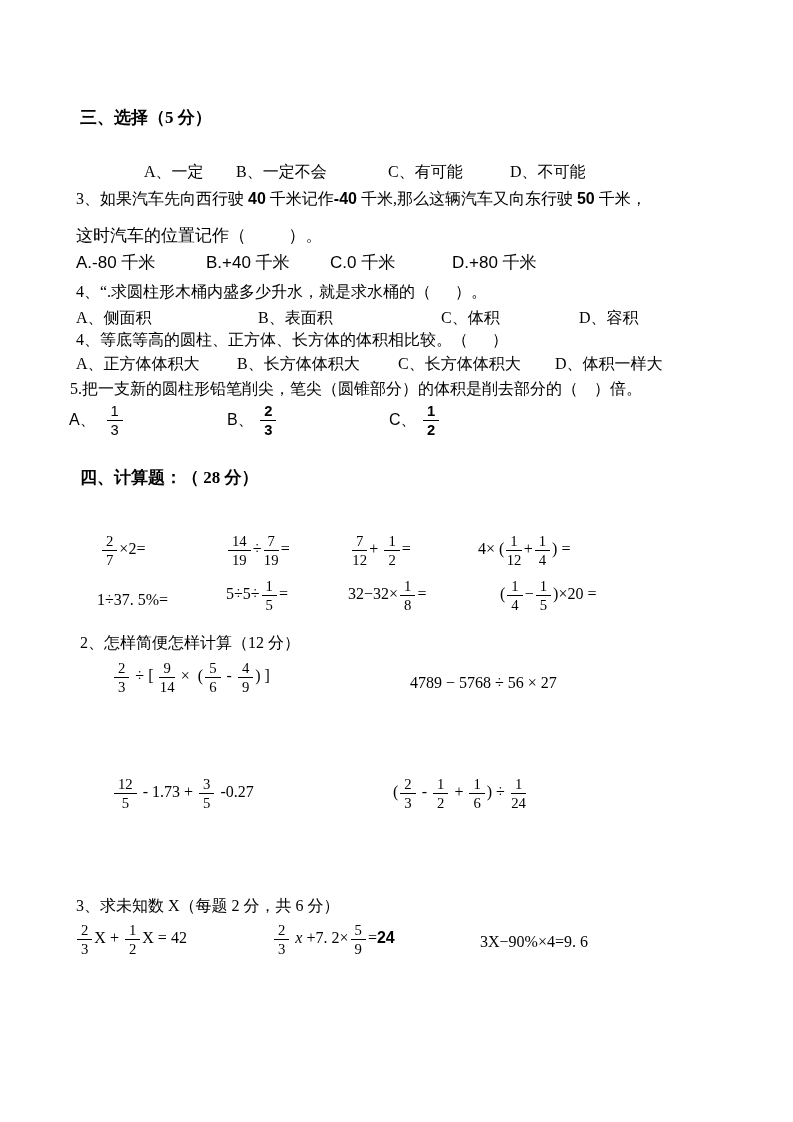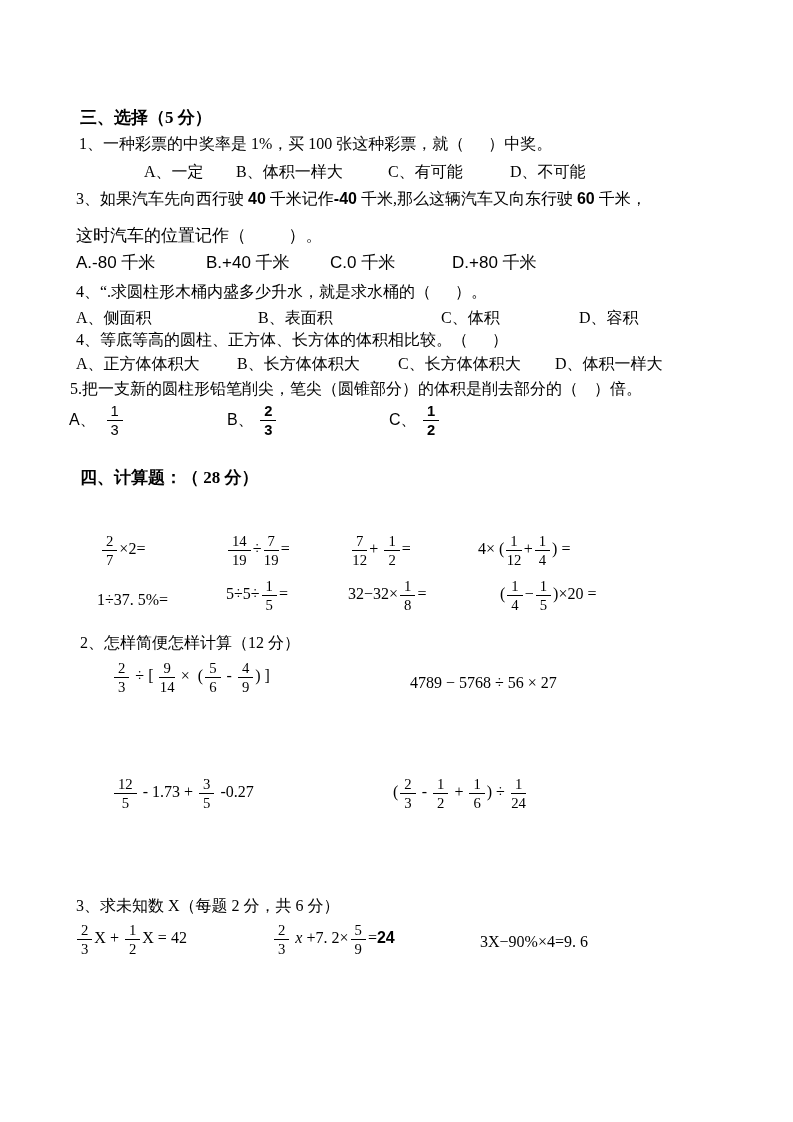--- a/index.html
+++ b/index.html
@@ -20,27 +20,26 @@
   .fbold .frac{font-family:"Liberation Sans", sans-serif;font-weight:bold;}
   .footer{letter-spacing:3px;}
 </style>
 </head>
 <body>
 
 <div class="page">
 
   <div class="abs s17 bold" style="left:80px;top:106px">三、选择（5 分）</div>
 
-  <div class="abs s16" style="left:79px;top:134px">1、一种彩票的中奖率是 1%，买 100 张这种彩票，就（      ）中奖。</div>
   <span class="abs s16" style="left:144px;top:162px">A、一定</span>
-  <span class="abs s16" style="left:236px;top:162px">B、体积一样大</span>
+  <span class="abs s16" style="left:236px;top:162px">B、一定不会</span>
   <span class="abs s16" style="left:388px;top:162px">C、有可能</span>
   <span class="abs s16" style="left:510px;top:162px">D、不可能</span>
 
-  <div class="abs s17 math" style="left:76px;top:190px">3、如果汽车先向西行驶 <b class="bnum">40</b> 千米记作<b class="bnum">-40</b> 千米,那么这辆汽车又向东行驶 <b class="bnum">60</b> 千米，</div>
+  <div class="abs s17 math" style="left:76px;top:190px">3、如果汽车先向西行驶 <b class="bnum">40</b> 千米记作<b class="bnum">-40</b> 千米,那么这辆汽车又向东行驶 <b class="bnum">50</b> 千米，</div>
   <div class="abs s17" style="left:76px;top:224px">这时汽车的位置记作（          ）。</div>
   <span class="abs s17 sans" style="left:76px;top:251px">A.-80 千米</span>
   <span class="abs s17 sans" style="left:206px;top:251px">B.+40 千米</span>
   <span class="abs s17 sans" style="left:330px;top:251px">C.0 千米</span>
   <span class="abs s17 sans" style="left:452px;top:251px">D.+80 千米</span>
 
   <div class="abs s16" style="left:76px;top:282px">4、“.求圆柱形木桶内盛多少升水，就是求水桶的（      ）。</div>
   <span class="abs s16" style="left:76px;top:308px">A、侧面积</span>
   <span class="abs s16" style="left:258px;top:308px">B、表面积</span>
   <span class="abs s16" style="left:441px;top:308px">C、体积</span>

